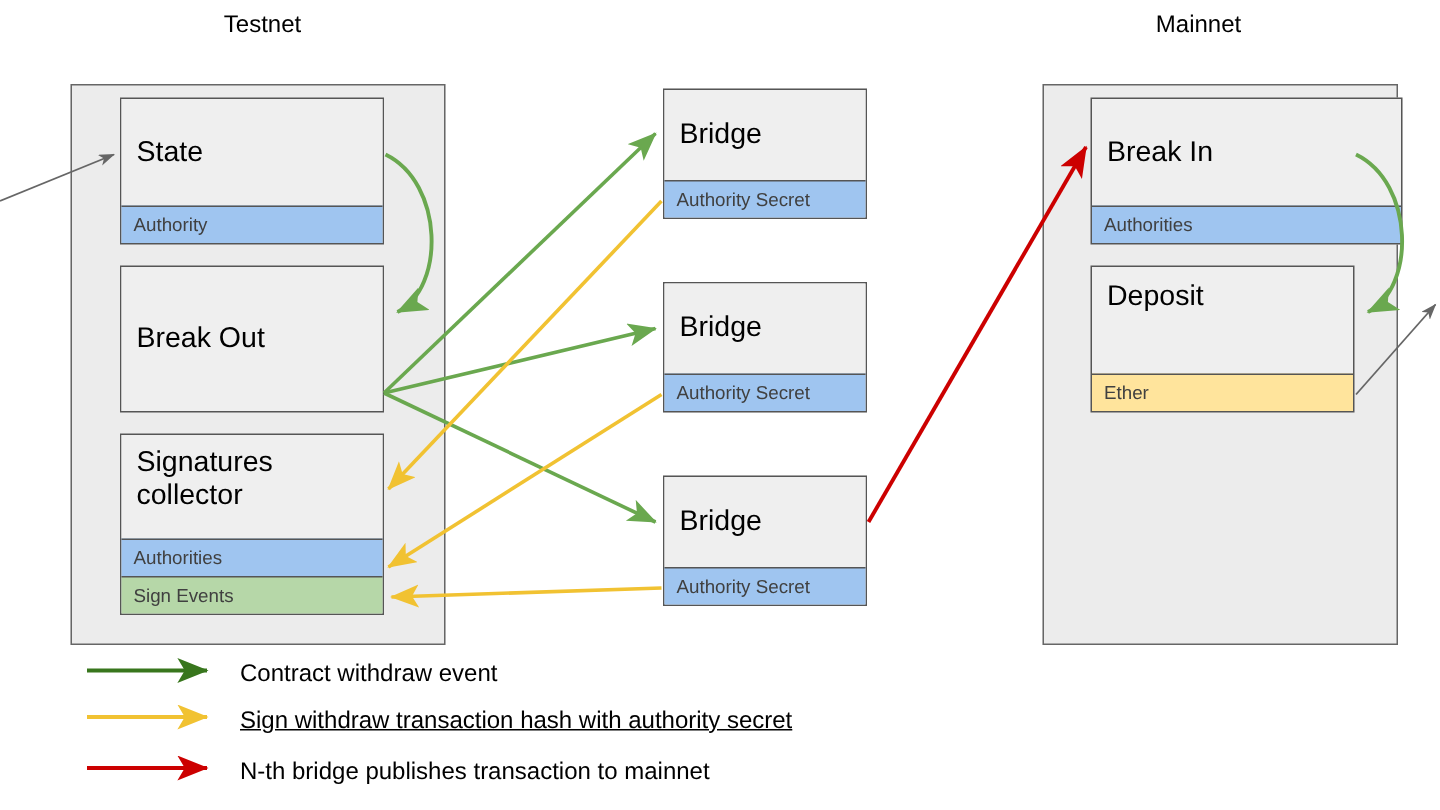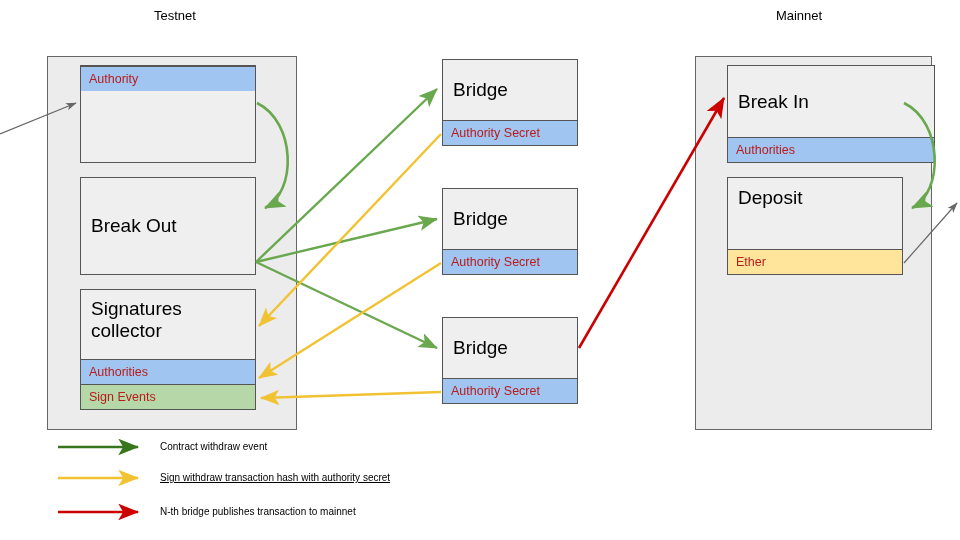--- a/index.html
+++ b/index.html
@@ -10,21 +10,21 @@
   #canvas {
     position: relative;
     width: 960px;
     height: 540px;
     background: #ffffff;
     font-family: "Liberation Sans", sans-serif;
     overflow: hidden;
   }
   .net-title {
     position: absolute;
-    font-size: 13px;
+    font-size: 16px;
     color: #000000;
     text-align: center;
     white-space: nowrap;
   }
   .container-box {
     position: absolute;
     background: #ececec;
     border: 1px solid #666666;
     box-sizing: border-box;
   }
@@ -48,55 +48,56 @@
     background: #efefef;
   }
   .node-row {
     flex: 0 0 auto;
     height: 25px;
     border-top: 1px solid #555555;
     display: flex;
     align-items: center;
     padding-left: 8px;
     font-size: 12.5px;
-    color: #b91c1c;
+    color: #404040;
     box-sizing: border-box;
   }
   .row-blue  { background: #9fc5f0; }
   .row-green { background: #b6d7a8; }
   .row-amber { background: #ffe49c; margin-top: 32px; }
 
   svg.overlay {
     position: absolute;
     left: 0;
     top: 0;
     width: 960px;
     height: 540px;
     pointer-events: none;
   }
   .legend-label {
     position: absolute;
     left: 104px;
     top: 3px;
-    font-size: 10px;
+    font-size: 16px;
     color: #000000;
     white-space: nowrap;
   }
 </style>
 </head>
 <body>
 
 <div id="canvas">
 
   <div class="net-title" style="left:95px; top:8px; width:160px;">Testnet</div>
   <div class="net-title" style="left:719px; top:8px; width:160px;">Mainnet</div>
 
   <div class="container-box" style="left:47px; top:56px; width:250px; height:374px;"></div>
 
   <div class="node" style="left:80px; top:65px; width:176px; height:98px;">
+    <div class="node-head">State</div>
     <div class="node-row row-blue">Authority</div>
   </div>
 
   <div class="node" style="left:80px; top:177px; width:176px; height:98px;">
     <div class="node-head">Break Out</div>
   </div>
 
   <div class="node" style="left:80px; top:289px; width:176px; height:121px;">
     <div class="node-head" style="align-items:flex-start; padding-top:8px;">Signatures collector</div>
     <div class="node-row row-blue">Authorities</div>

